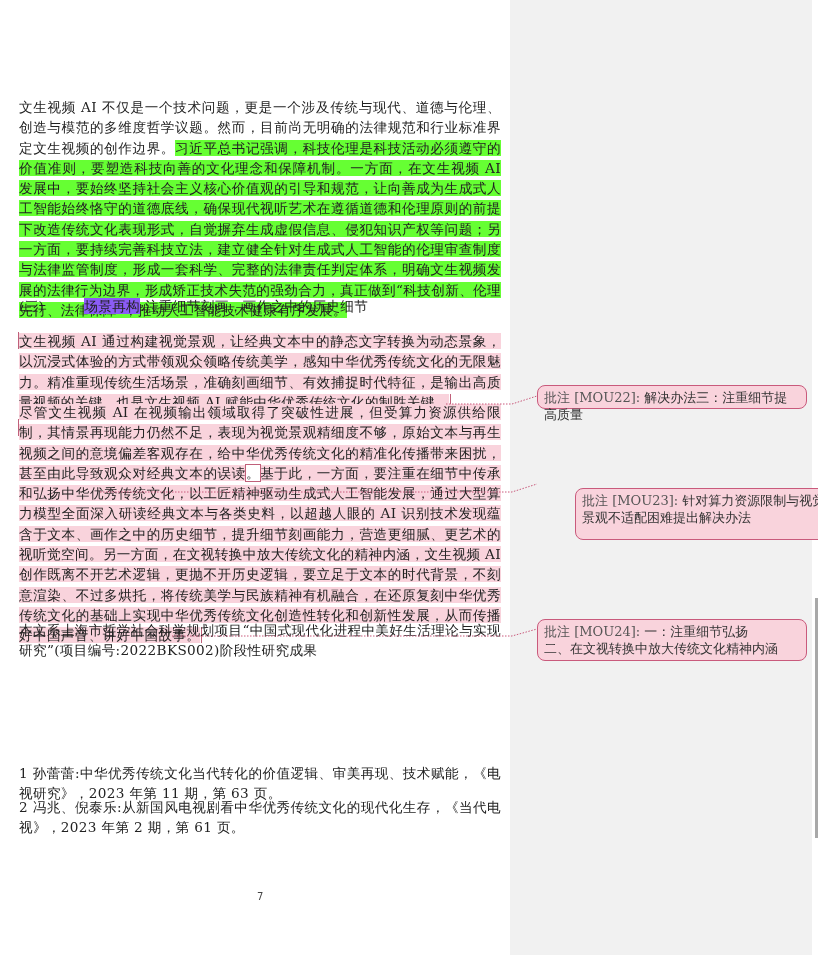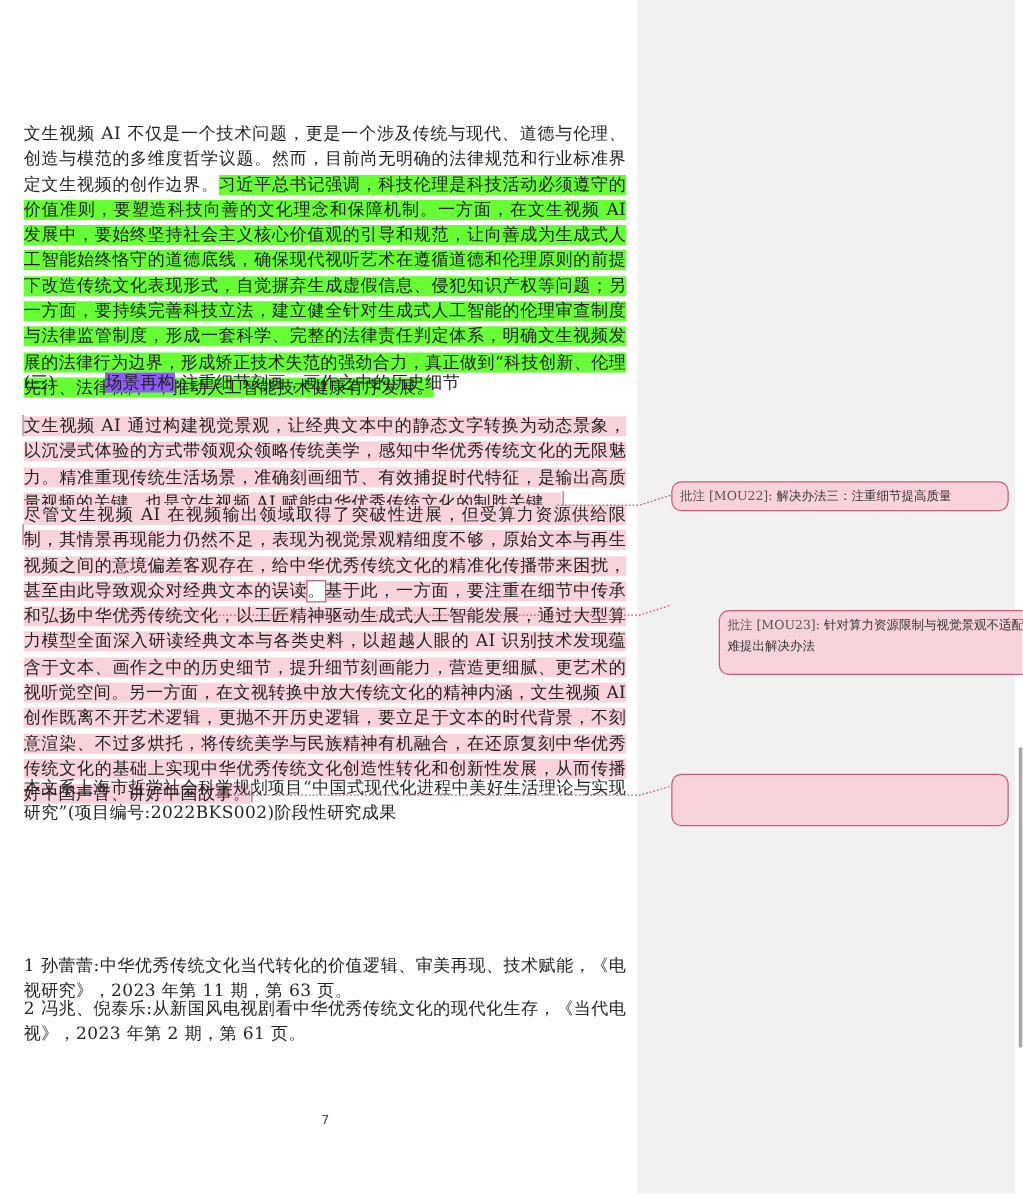--- a/index.html
+++ b/index.html
@@ -31,21 +31,21 @@
   .hl-pink { background:#f9d3dc; }
   .cursor-bar { display:inline-block; width:1px; height:16px; background:#c0607a; vertical-align:-3px; margin-left:1px; }
   .start-bar { position:absolute; width:1px; background:#c0607a; }
   .page-num {
     position:absolute; left:257px; top:891px; font-size:10px; color:#444;
     font-family:"DejaVu Sans", sans-serif;
   }
   .comment {
     position:absolute; left:537px; width:270px;
     background:#f9d3dc; border:1px solid #c95a7c; border-radius:8px;
-    font-family:"DejaVu Sans", "Liberation Sans", sans-serif; font-size:10px;
+    font-family:"DejaVu Sans", "Liberation Sans", sans-serif; font-size:13px;
     line-height:17px; color:#333; padding:3px 6px; box-sizing:border-box;
   }
   .comment .author { color:#555; font-family:"DejaVu Serif", serif; }
   svg.connectors { position:absolute; left:0; top:0; }
 </style>
 </head>
 <body>
 
 <div class="page">
 
@@ -88,13 +88,18 @@
   <span class="author">批注 [MOU22]:</span>
   <span>解决办法三：注重细节提高质量</span>
 </div>
 
 <div class="comment" style="top:488px; height:52px;margin-left:38px;">
   <span class="author">批注 [MOU23]:</span>
   <span>针对算力资源限制与视觉景观不适配困难提出解决办法</span>
 </div>
 
 <div class="comment" style="top:619px; height:42px;">
+  <div>
+    <span class="author">批注 [MOU24]:</span>
+    <span>一：注重细节弘扬</span>
+  </div>
+  <div>二、在文视转换中放大传统文化精神内涵</div>
 </div>
 
 </body></html>

